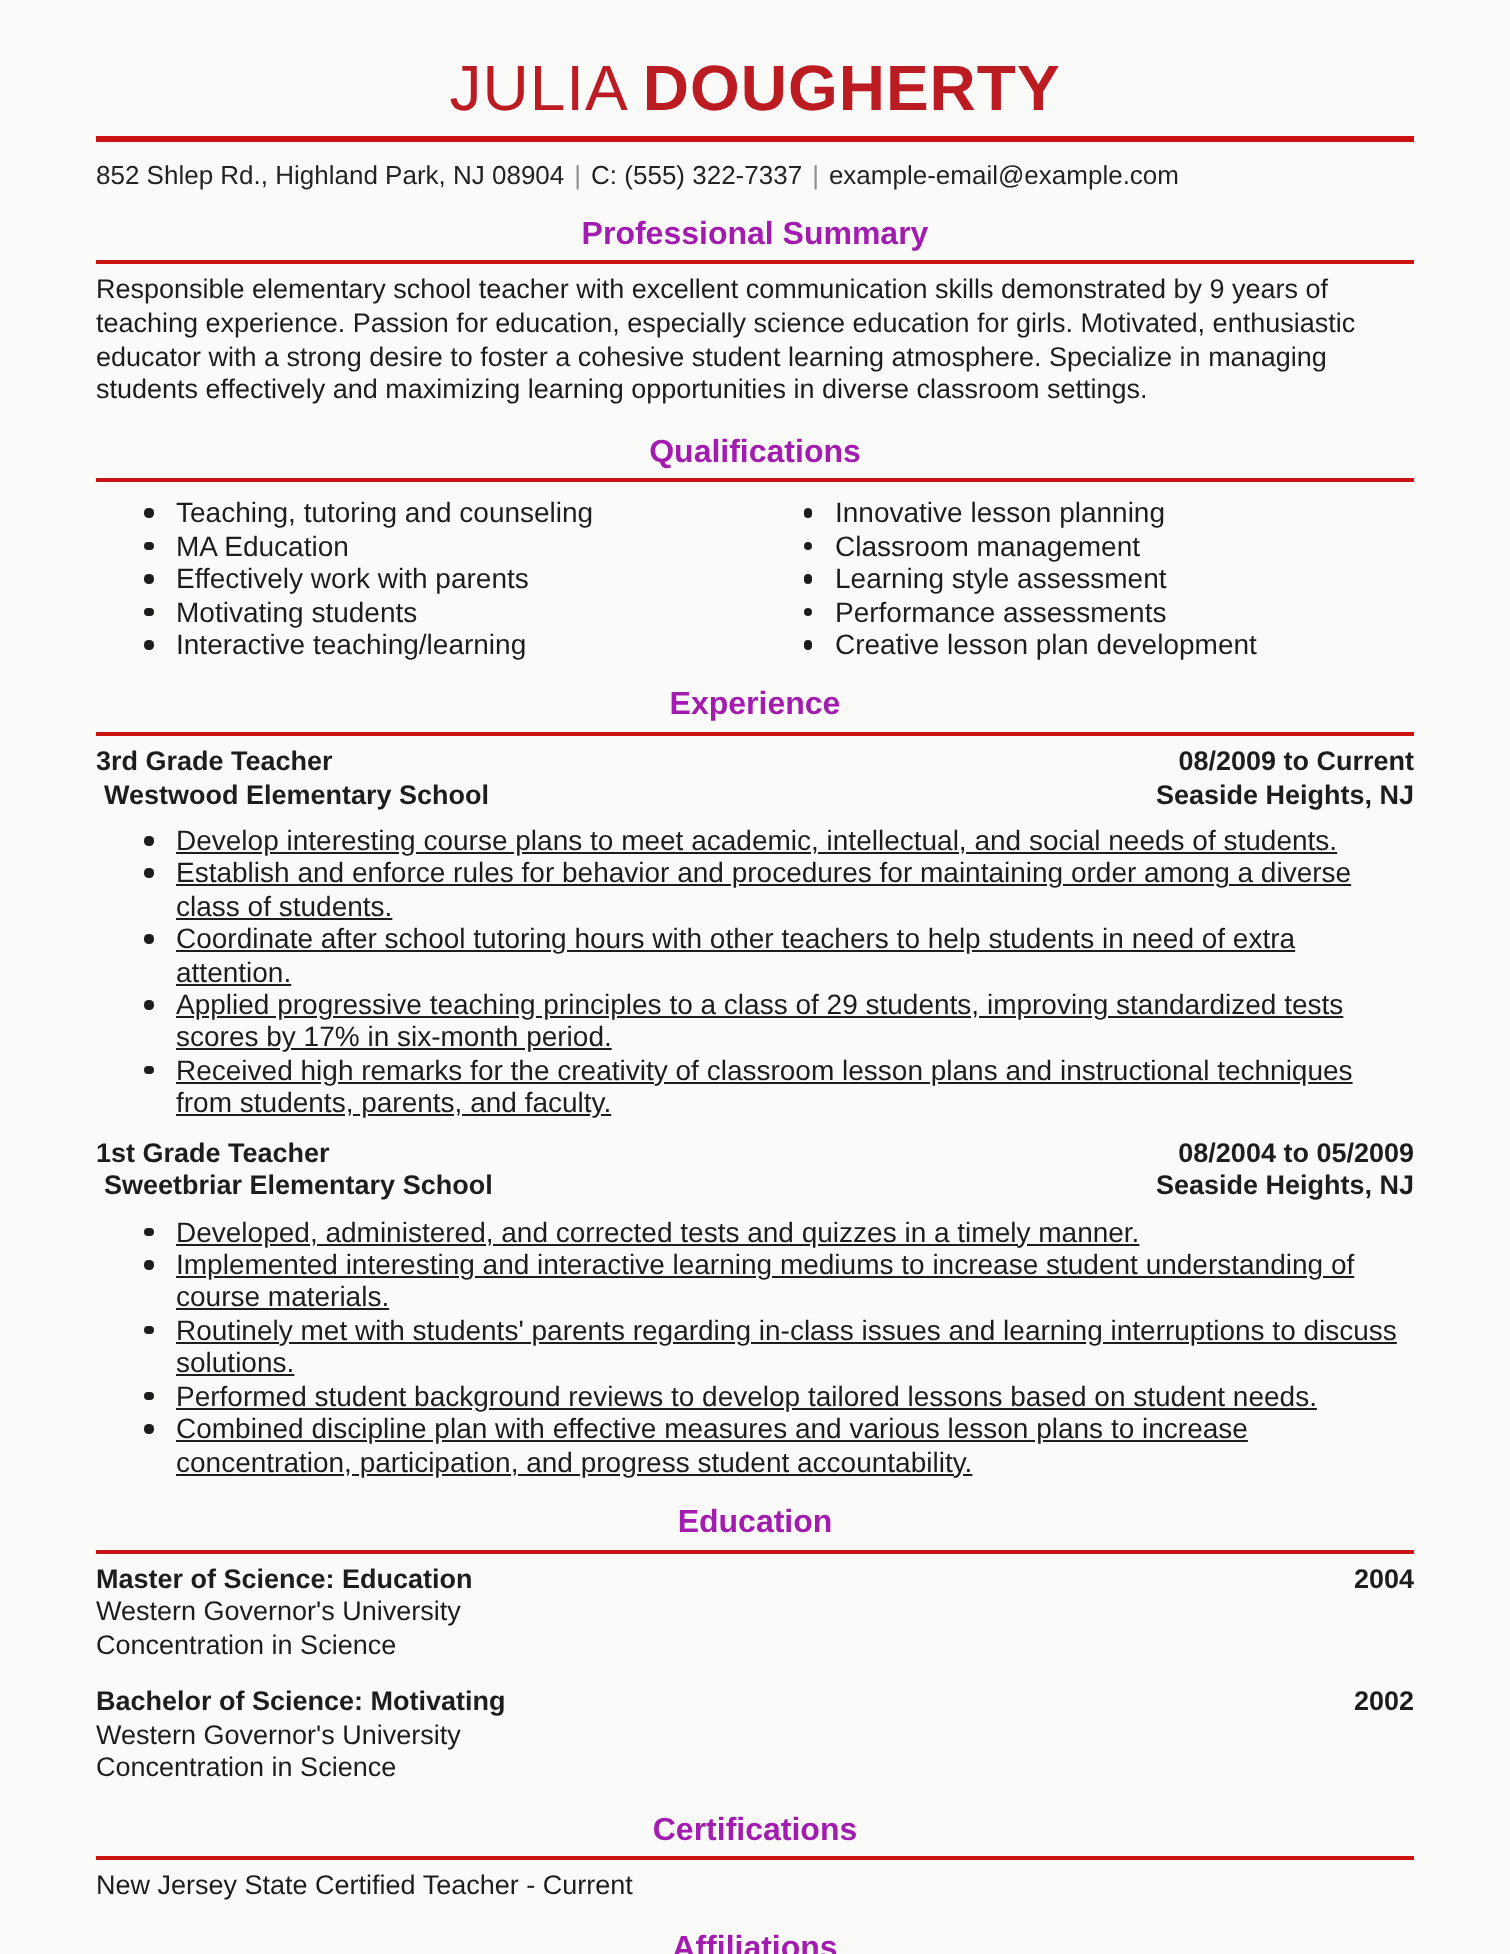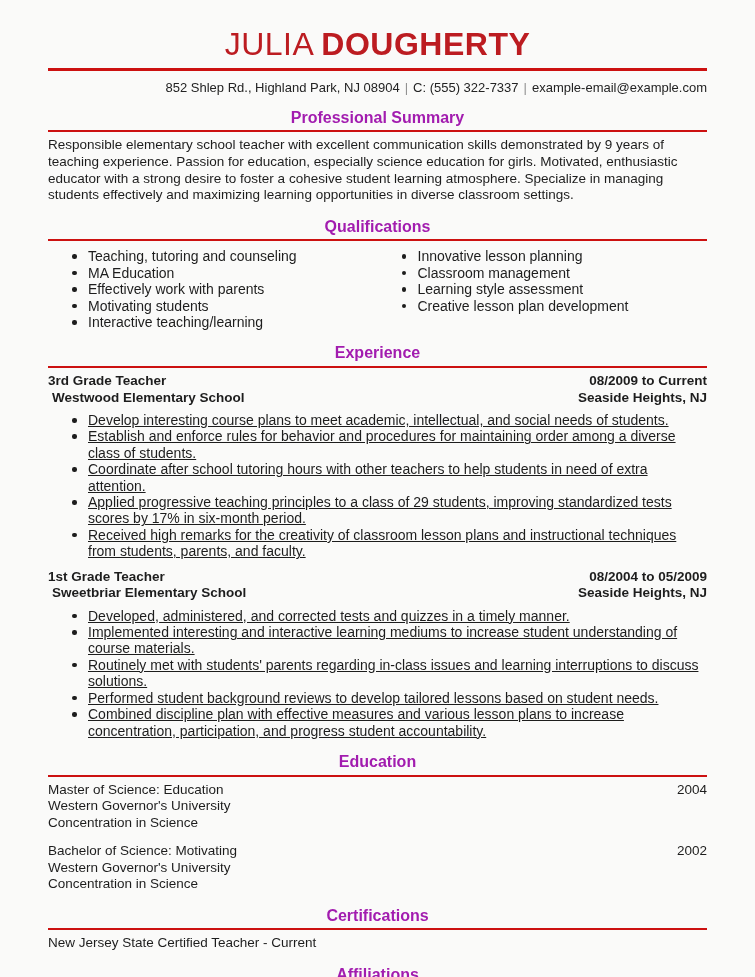--- a/index.html
+++ b/index.html
@@ -21,21 +21,21 @@
     text-align: center;
     font-size: 32px;
     line-height: 1.12;
     font-weight: 400;
     color: #bc1c21;
     letter-spacing: 0.5px;
   }
   .name .last { font-weight: 700; margin-left: 7px; }
   .name-rule { border: 0; border-top: 3px solid #cc1111; margin: 5px 0 0 0; }
   .contact {
-    text-align: right;
+    text-align: left;
     font-size: 13px;
     margin-top: 9px;
     color: #232323;
   }
   .contact .sep { color: #8f8f8f; margin: 0 5px; }
   
   .sec {
     margin: 14px 0 0 0;
     text-align: center;
     color: #a21caf;
@@ -77,21 +77,21 @@
     justify-content: space-between;
     font-weight: 700;
     font-size: 13.5px;
     line-height: 16.5px;
   }
   .jrow .co { margin-left: 4px; }
   .job ul.bullets { margin-top: 6px; text-decoration: underline; }
   
   .edu { margin-top: 5px; font-size: 13.5px; line-height: 16.5px; }
   .edu + .edu { margin-top: 12px; }
-  .edu .erow { display: flex; justify-content: space-between; font-weight: 400; }
+  .edu .erow { display: flex; justify-content: space-between; font-weight: 700; }
   .edu .plain { font-weight: 400; }
   
   .line { margin: 5px 0 0 0; font-size: 13.5px; line-height: 16.5px; }
 </style>
 </head>
 <body>
 
 <div class="page">
 
   <h1 class="name"><span>JULIA</span><span class="last">DOUGHERTY</span></h1>
@@ -112,20 +112,21 @@
         <li>Effectively work with parents</li>
         <li>Motivating students</li>
         <li>Interactive teaching/learning</li>
       </ul>
     </div>
     <div class="col">
       <ul class="bullets">
         <li>Innovative lesson planning</li>
         <li>Classroom management</li>
         <li>Learning style assessment</li>
+        <li>Performance assessments</li>
         <li>Creative lesson plan development</li>
       </ul>
     </div>
   </div>
 
   <h2 class="sec">Experience</h2>
 
   <div class="job">
     <div class="jrow">
       <span>3rd Grade Teacher</span>

